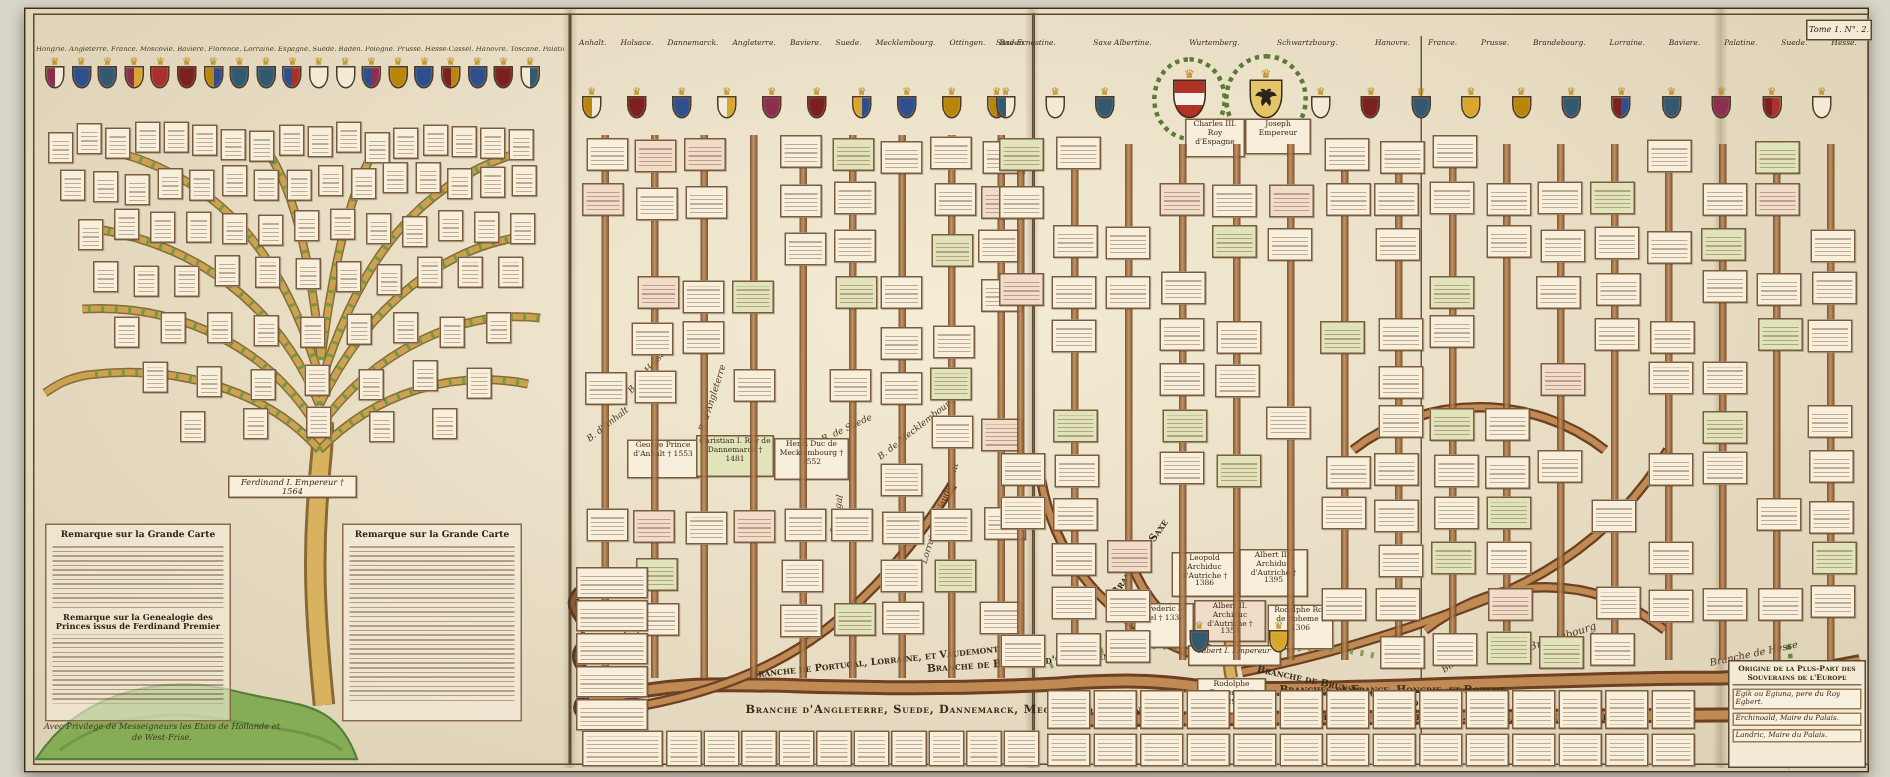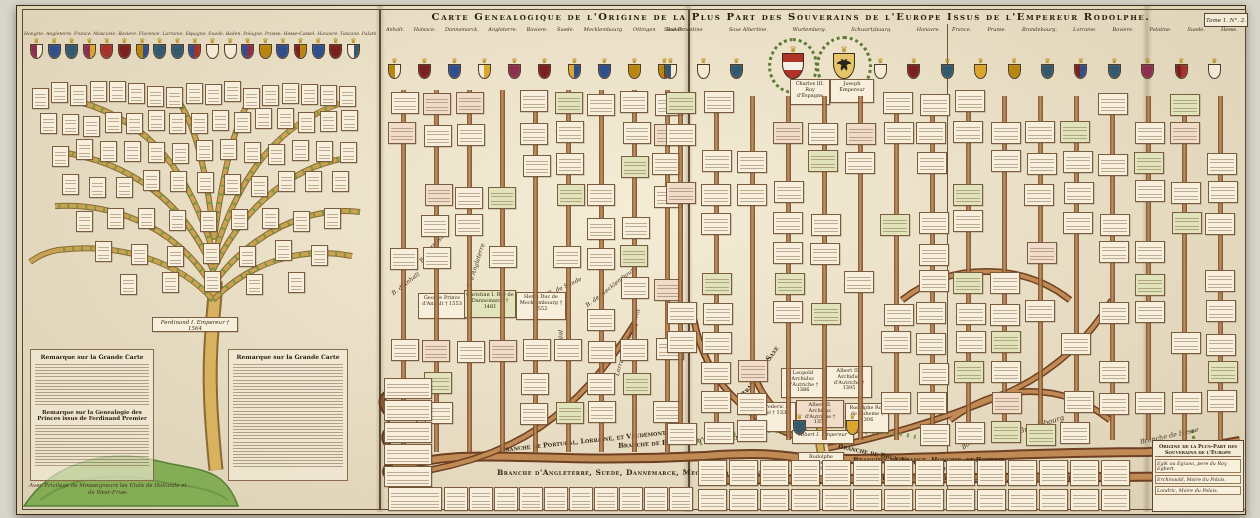--- a/index.html
+++ b/index.html
@@ -151,21 +151,20 @@
     <path d="M800 425 C812 418 830 418 842 425"></path>
   </g>
 
   <path d="M386 394 C372 408 400 416 388 430 C376 444 402 450 390 464 C382 472 386 476 392 478" fill="none" stroke="#5a3a22" stroke-width="7"></path>
   <path d="M386 394 C372 408 400 416 388 430 C376 444 402 450 390 464" fill="none" stroke="#8a5c36" stroke-width="3"></path>
 
   <path d="M1192 430 C1198 450 1188 470 1196 490 C1200 500 1196 508 1192 512" fill="none" stroke="#5f8a3c" stroke-width="3" stroke-dasharray="3 3"></path>
 </svg>
 
 <div class="t-countries">Hongrie. Angleterre. France. Moscovie. Baviere. Florence. Lorraine. Espagne. Suede. Baden. Pologne. Prusse. Hesse-Cassel. Hanovre. Toscane. Palatin. Portugal. Parme.</div>
-<div class="title t-right">Carte Genealogique de l'Origine de la Plus Part des Souverains de l'Europe Issus de l'Empereur Rodolphe.</div>
 <div class="tome">Tome 1. N°. 2.</div>
 
 <div class="hdr" style="left:386px;top:26px;width:298px;">
       <span>Anhalt.</span>
       <span>Holsace.</span>
       <span>Dannemarck.</span>
       <span>Angleterre.</span>
       <span>Baviere.</span>
       <span>Suede.</span>
       <span>Mecklembourg.</span>

